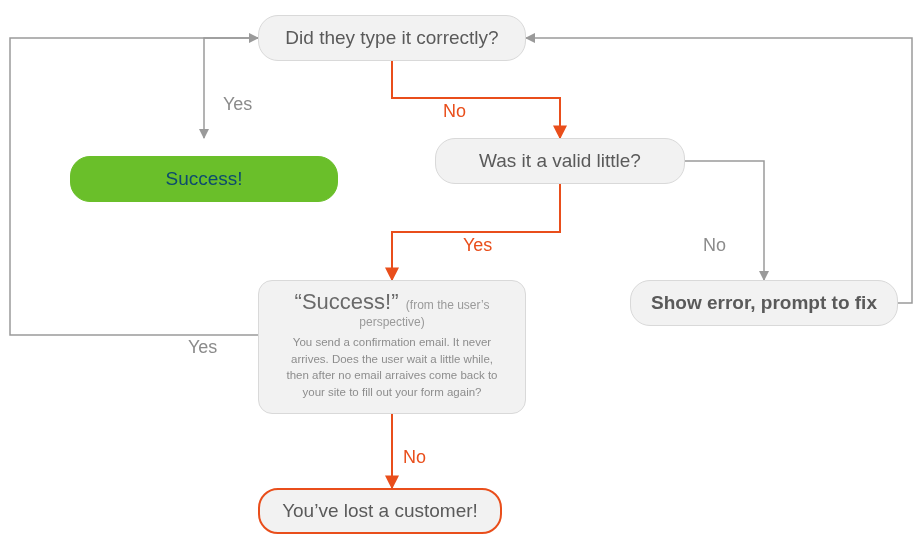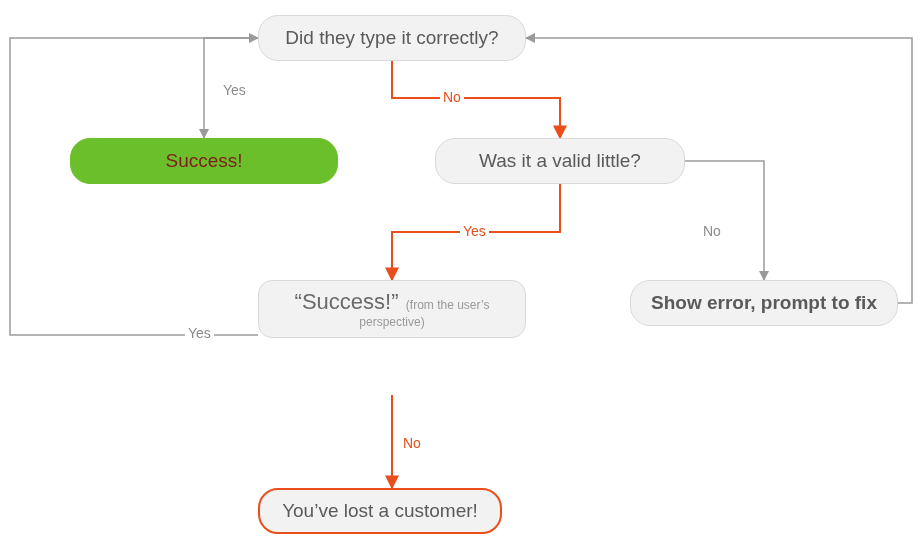--- a/index.html
+++ b/index.html
@@ -25,21 +25,22 @@
     align-items: center;
     justify-content: center;
     text-align: center;
     color: #5a5a5a;
     box-sizing: border-box;
     padding: 8px 14px;
   }
   .node.green {
     background: #6abf2a;
     border-color: #6abf2a;
-    color: #7f1d1d;
+    color: #0c4a6e;
+    margin-top: 18px;
   }
   .node.red-outline {
     border: 2px solid #e94e1b;
   }
   .n1 { left: 258px; top: 15px;  width: 268px; height: 46px; font-size: 19px; }
   .n2 { left: 70px;  top: 138px; width: 268px; height: 46px; font-size: 19px; }
   .n3 { left: 435px; top: 138px; width: 250px; height: 46px; font-size: 19px; }
   .n4 { left: 258px; top: 280px; width: 268px; border-radius: 14px; font-size: 12px; color:#888; }
   .n5 { left: 630px; top: 280px; width: 268px; height: 46px; font-size: 19px; font-weight: bold; }
   .n6 { left: 258px; top: 488px; width: 244px; height: 46px; font-size: 19px; }
@@ -60,24 +61,25 @@
     font-size: 11.5px;
     color: #8d8d8d;
     line-height: 1.45;
     margin-top: 5px;
     padding: 0 6px 4px;
   }
 
   svg.lines { position:absolute; left:0; top:0; width:920px; height:545px; pointer-events:none; }
   .edge-label {
     position:absolute;
-    font-size: 14px;
+    font-size: 18px;
     color:#8b8b8b;
     background:#fff;
     padding:0 3px;
+    margin-top:12px;
   }
   .edge-label.red { color:#e94e1b; }
 </style>
 </head>
 <body>
 
 <div class="stage">
 
   <svg class="lines" viewBox="0 0 920 545">
     <defs>
@@ -120,20 +122,21 @@
   </div>
 
   <div class="node n3">
     <span>Was it a valid little?</span>
   </div>
 
   <div class="node n4">
     <div>
       <span class="big">“Success!”</span>
       <span class="sub">(from the user’s perspective)</span>
+      <span class="body">You send a confirmation email. It never arrives. Does the user wait a little while, then after no email arraives come back to your site to fill out your form again?</span>
     </div>
   </div>
 
   <div class="node n5">
     <span>Show error, prompt to fix</span>
   </div>
 
   <div class="node red-outline n6">
     <span>You’ve lost a customer!</span>
   </div>

